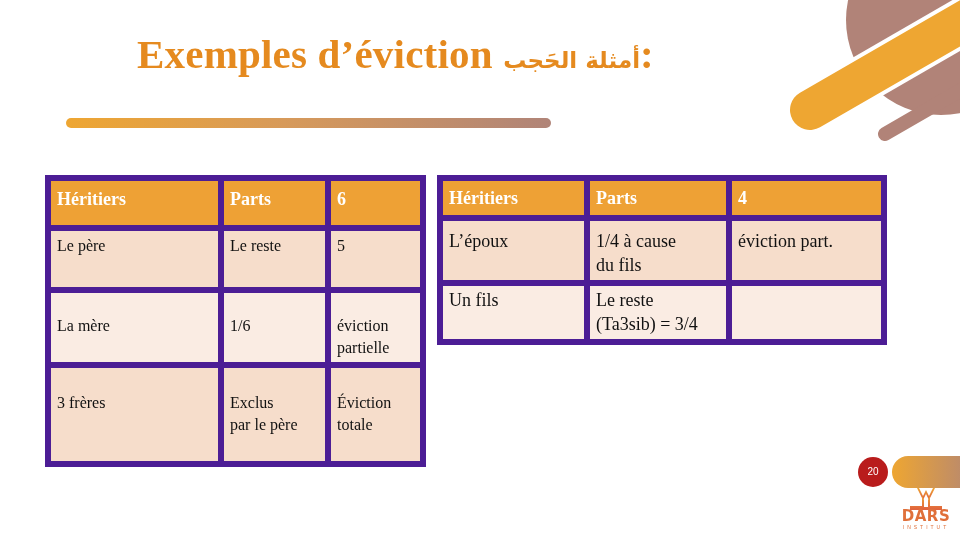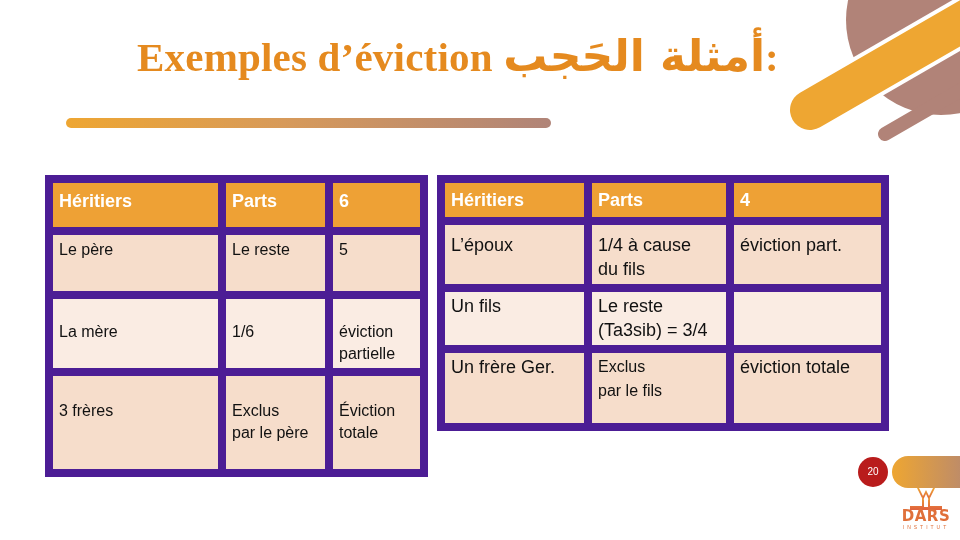--- a/index.html
+++ b/index.html
@@ -1,24 +1,24 @@
 <!DOCTYPE html>
 <html><head>
 <meta charset="utf-8">
 <style>
   html, body { margin:0; padding:0; }
   body { width:960px; height:540px; position:relative; overflow:hidden; background:#ffffff; font-family:"Liberation Sans", sans-serif; }
   .title { position:absolute; left:137px; top:30px; font-family:"Liberation Serif", serif; font-weight:bold; font-size:41px; color:#e58a1f; white-space:nowrap; letter-spacing:0.2px; }
-  .title .ar { font-family:"DejaVu Sans", sans-serif; font-size:44px; }
+  .title .ar { font-family:"DejaVu Sans", sans-serif; font-size:23px; }
   .divider { position:absolute; left:66px; top:118px; width:485px; height:10px; border-radius:5px; background:linear-gradient(90deg,#eea632 0%,#d79a5a 45%,#b08478 100%); }
   .deco-circle { position:absolute; left:846px; top:-75px; width:190px; height:190px; border-radius:50%; background:#b18378; }
   .deco-bar1 { position:absolute; left:790px; top:90px; width:260px; height:40px; border-radius:20px; background:#eea632; transform-origin:20px 20px; transform:rotate(-30deg); box-shadow:0 0 0 4px #ffffff; }
   .deco-bar2 { position:absolute; left:878px; top:127px; width:140px; height:14px; border-radius:7px; background:#b18378; transform-origin:7px 7px; transform:rotate(-30deg); }
   table.tbl { position:absolute; border-collapse:collapse; table-layout:fixed; }
-  table.tbl td { border:8px solid #4c1d95; vertical-align:top; padding:3px 6px; color:#111; }
+  table.tbl td { border:6px solid #4c1d95; vertical-align:top; padding:3px 6px; color:#111;font-family:Liberation Serif, serif; }
   table.tbl tr.head td { background:#eea135; color:#ffffff; font-weight:bold; }
   table.tbl tr.odd td { background:#f6ddcb; }
   table.tbl tr.even td { background:#faece3; }
   #t1 { left:45px; top:175px; width:375px; font-size:16px; }
   #t1 tr.head td { height:36px; font-size:18px; vertical-align:middle; padding-top:0; padding-bottom:8px; }
   #t1 tr.r1 td { height:47px; padding-top:6px; }
   #t1 tr.r2 td { height:42px; padding-top:22px; line-height:22px;margin-left:9px; }
   #t1 tr.r3 td { height:66px; padding-top:24px; line-height:22px; }
   #t2 { left:437px; top:175px; width:444px; font-size:18px; }
   #t2 tr.head td { height:28px; font-size:18px; vertical-align:middle; }
@@ -92,25 +92,20 @@
   <tr class="odd r1">
     <td>L’époux</td>
     <td><span>1/4 à cause</span><br><span>du fils</span></td>
     <td>éviction part.</td>
   </tr>
   <tr class="even r2">
     <td>Un fils</td>
     <td><span>Le reste</span><br><span>(Ta3sib) = 3/4</span></td>
     <td></td>
   </tr>
-  <tr class="odd r3">
-    <td>Un frère Ger.</td>
-    <td class="small"><span>Exclus</span><br><span>par le fils</span></td>
-    <td>éviction totale</td>
-  </tr>
 </tbody>
   </table>
 
 <div class="page-pill"></div>
 <div class="page-num">20</div>
 
 <div class="logo">
   <svg width="36" height="22" viewBox="0 0 36 22">
     <defs>
         <linearGradient id="lg" x1="0" y1="0" x2="0" y2="1">

